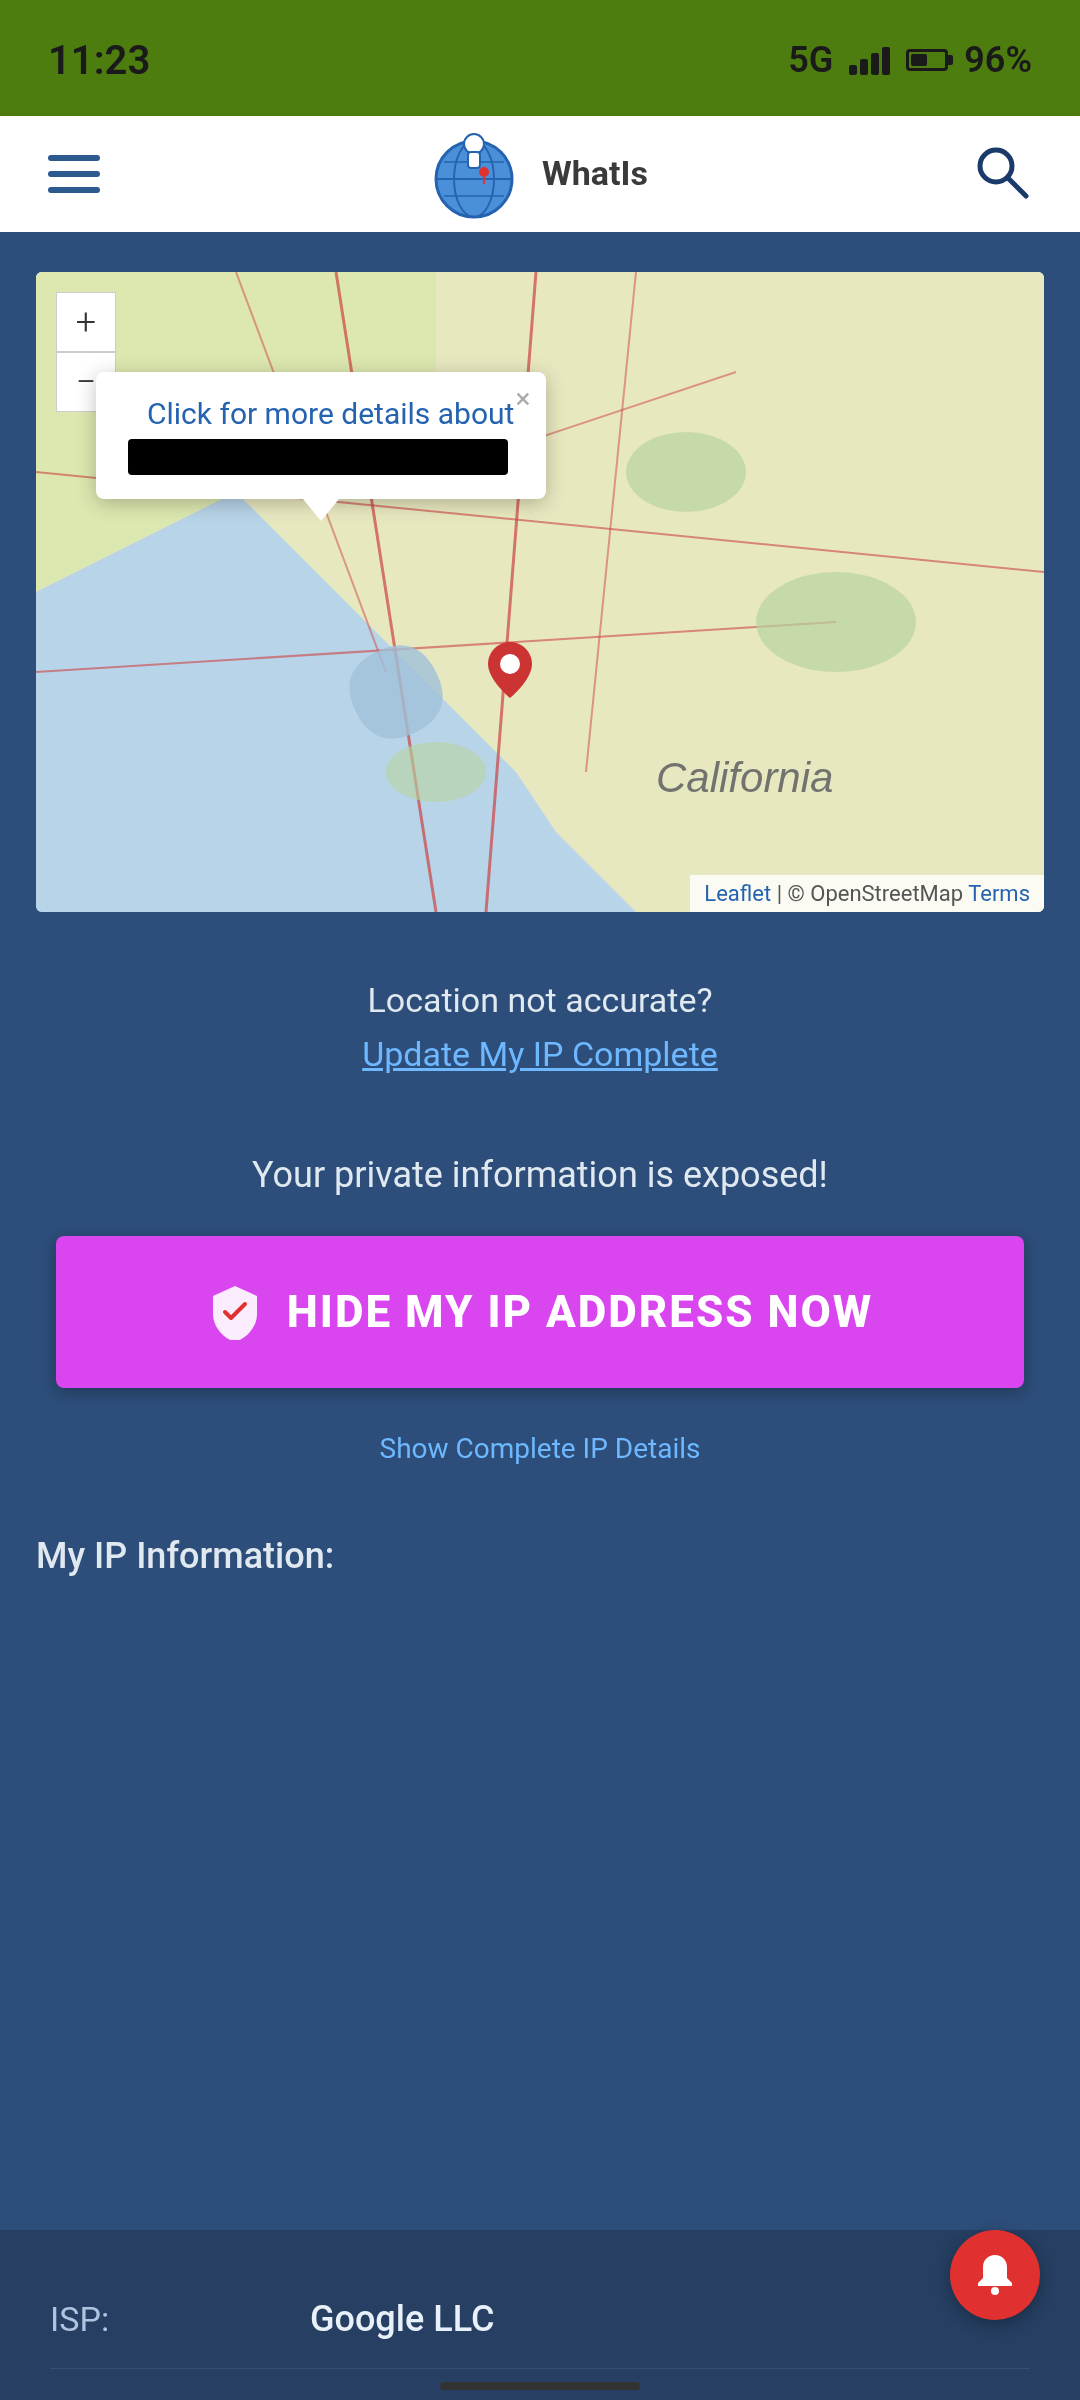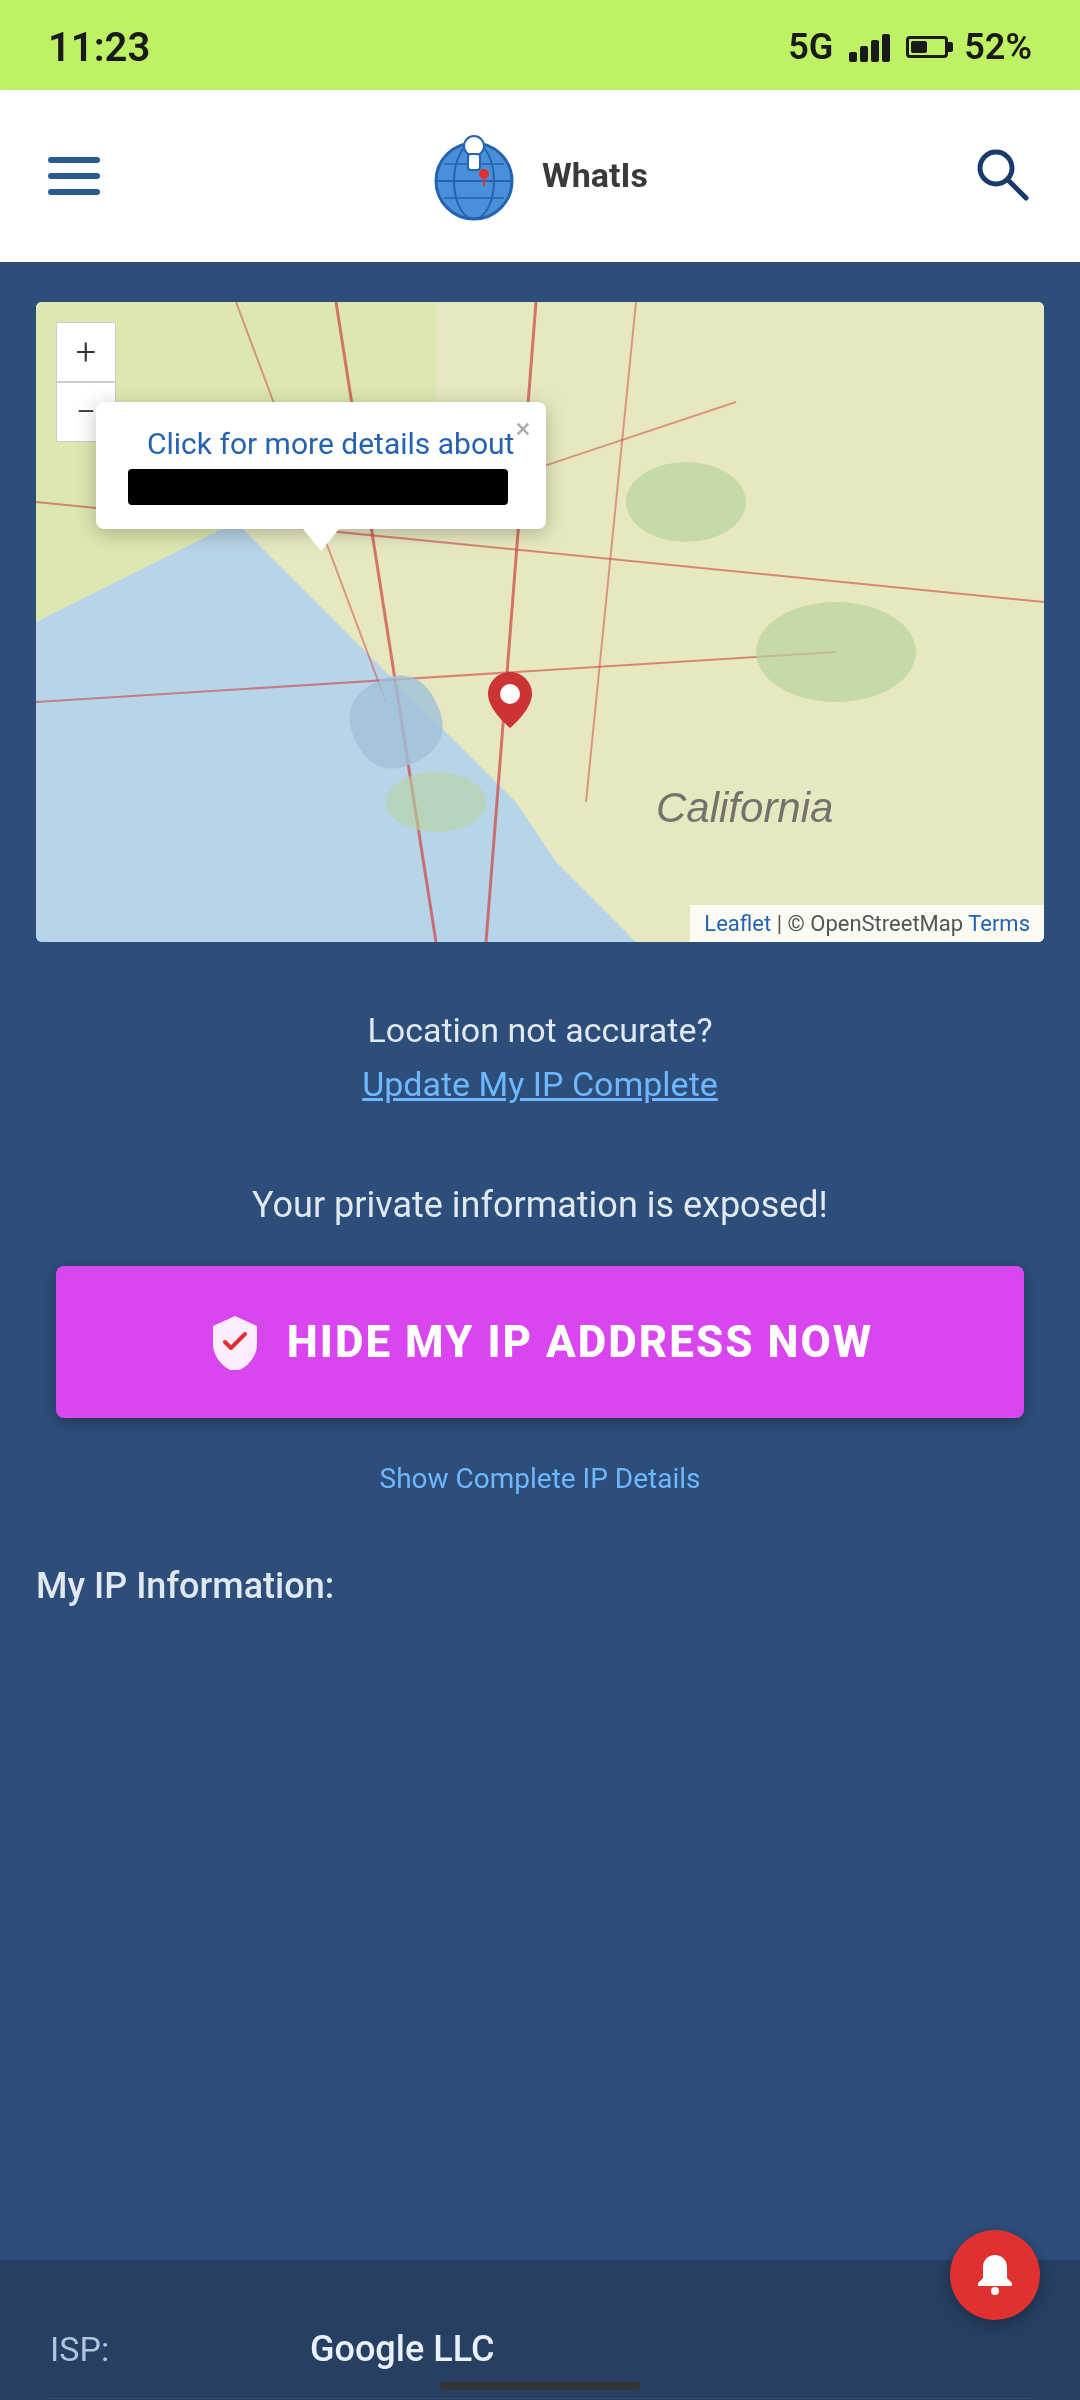--- a/index.html
+++ b/index.html
@@ -8,26 +8,26 @@
     body {
       width: 1080px;
       min-height: 2400px;
       font-family: -apple-system, BlinkMacSystemFont, 'Segoe UI', Roboto, sans-serif;
       background: #f5f0eb;
       overflow-x: hidden;
     }
 
     
     .status-bar {
-      background: #bef264;
+      background: #4d7c0f;
       display: flex;
       justify-content: space-between;
       align-items: center;
       padding: 18px 48px 14px 48px;
-      height: 90px;
+      height: 116px;
     }
     .status-time {
       font-size: 40px;
       font-weight: 600;
       color: #1a1a1a;
     }
     .status-icons {
       display: flex;
       align-items: center;
       gap: 16px;
@@ -79,21 +79,21 @@
       border-radius: 2px;
     }
 
     
     .header {
       background: #ffffff;
       display: flex;
       justify-content: space-between;
       align-items: center;
       padding: 24px 48px;
-      height: 172px;
+      height: 116px;
       box-shadow: 0 2px 8px rgba(0,0,0,0.08);
     }
     .header-menu-icon {
       display: flex;
       flex-direction: column;
       gap: 10px;
       cursor: pointer;
     }
     .header-menu-icon span {
       display: block;
@@ -416,21 +416,21 @@
     <span>5G</span>
     <div class="signal-bars">
       <span></span>
         <span></span>
         <span></span>
         <span></span>
     </div>
     <div class="battery-body">
       <div class="battery-fill"></div>
     </div>
-    <span>52%</span>
+    <span>96%</span>
   </div>
 </div>
 
 <div class="header">
   <div class="header-menu-icon">
     <span></span>
       <span></span>
       <span></span>
   </div>
   <div class="header-logo">

